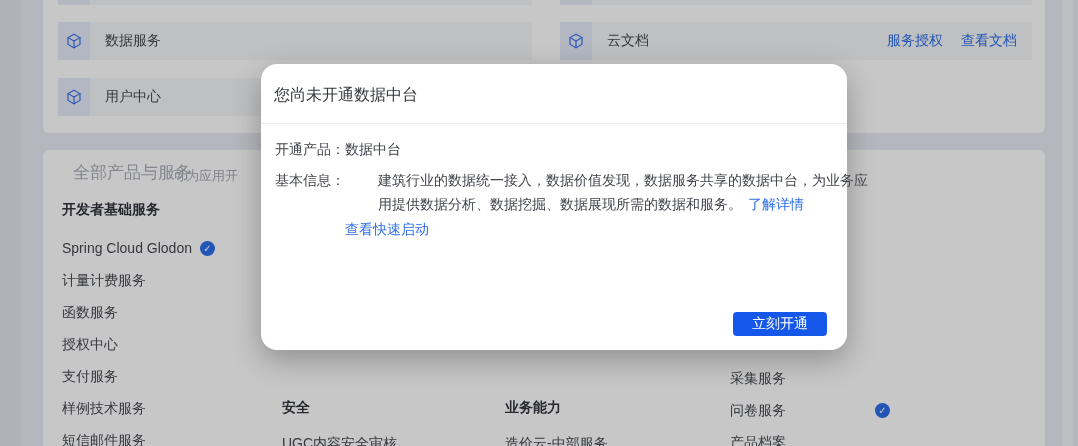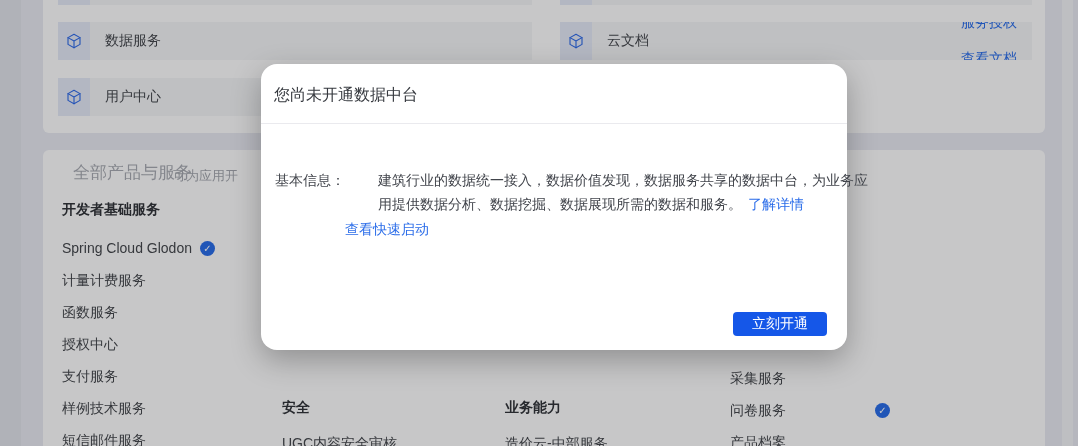--- a/index.html
+++ b/index.html
@@ -12,21 +12,21 @@
   .scroll-track { position:absolute; left:1062px; top:0; width:11px; height:100%; background:#f2f3f6; }
 
   .panel { position:absolute; background:#fdfdfe; border-radius:6px; }
   #panel-services { left:43px; top:-60px; width:1002px; height:193px; }
   #panel-products { left:43px; top:150px; width:1002px; height:330px; }
 
   .srow { position:absolute; height:38px; background:#f3f4f7; display:flex; align-items:center; overflow:hidden; }
   .chip { width:32px; height:38px; background:#e4e8f6; display:flex; align-items:center; justify-content:center; flex:none; }
   .cube-svg { stroke:#2f6be8; fill:none; stroke-width:1.5; stroke-linejoin:round; stroke-linecap:round; }
   .srow-label { margin-left:15px; font-size:14px; color:#45484e; }
-  .srow-links { margin-left:auto; margin-right:15px; display:flex; gap:18px;flex-direction:column; }
+  .srow-links { margin-left:auto; margin-right:15px; display:flex; gap:18px; }
   .link { color:#2b6de9; font-size:14px; cursor:pointer; text-decoration:none; }
 
   .p-abs { position:absolute; white-space:nowrap; }
   .p-header-title { left:30px; top:11px; font-size:17px; color:#a8abb3; font-weight:500; }
   .p-subtitle { left:130px; top:17px; font-size:13px; color:#a3a6ae; }
   .p-cat-title { font-size:14px; font-weight:bold; color:#32353b; }
   .p-item { font-size:14px; color:#45484e; cursor:pointer; }
   .check {
     position:absolute; width:15px; height:15px; border-radius:50%;
     background:#2b6de9; color:#fff; font-size:10px; line-height:15px; text-align:center;
@@ -134,20 +134,24 @@
     <span class="check" style="left:832px; top:253px;"></span>
     <div class="p-abs p-item" style="left:687px; top:284px;">产品档案</div>
   </div>
 
   <div class="dim"></div>
 
   <div class="modal">
     <div class="modal-title">您尚未开通数据中台</div>
     <div class="modal-divider"></div>
 
+    <div class="m-row" style="top:73px;">
+      <span class="m-label">开通产品：</span>
+      <span class="m-value">数据中台</span>
+    </div>
 
     <div class="m-row" style="top:104px;">
       <span class="m-label">基本信息：</span>
       <span class="m-text" style="white-space:normal;margin-left:33px;">
         <span>建筑行业的数据统一接入，数据价值发现，数据服务共享的数据中台，为业务应用提供数据分析、数据挖掘、数据展现所需的数据和服务。</span><a class="link">了解详情</a>
       </span>
     </div>
 
     <a class="link m-quickstart">查看快速启动</a>
 

